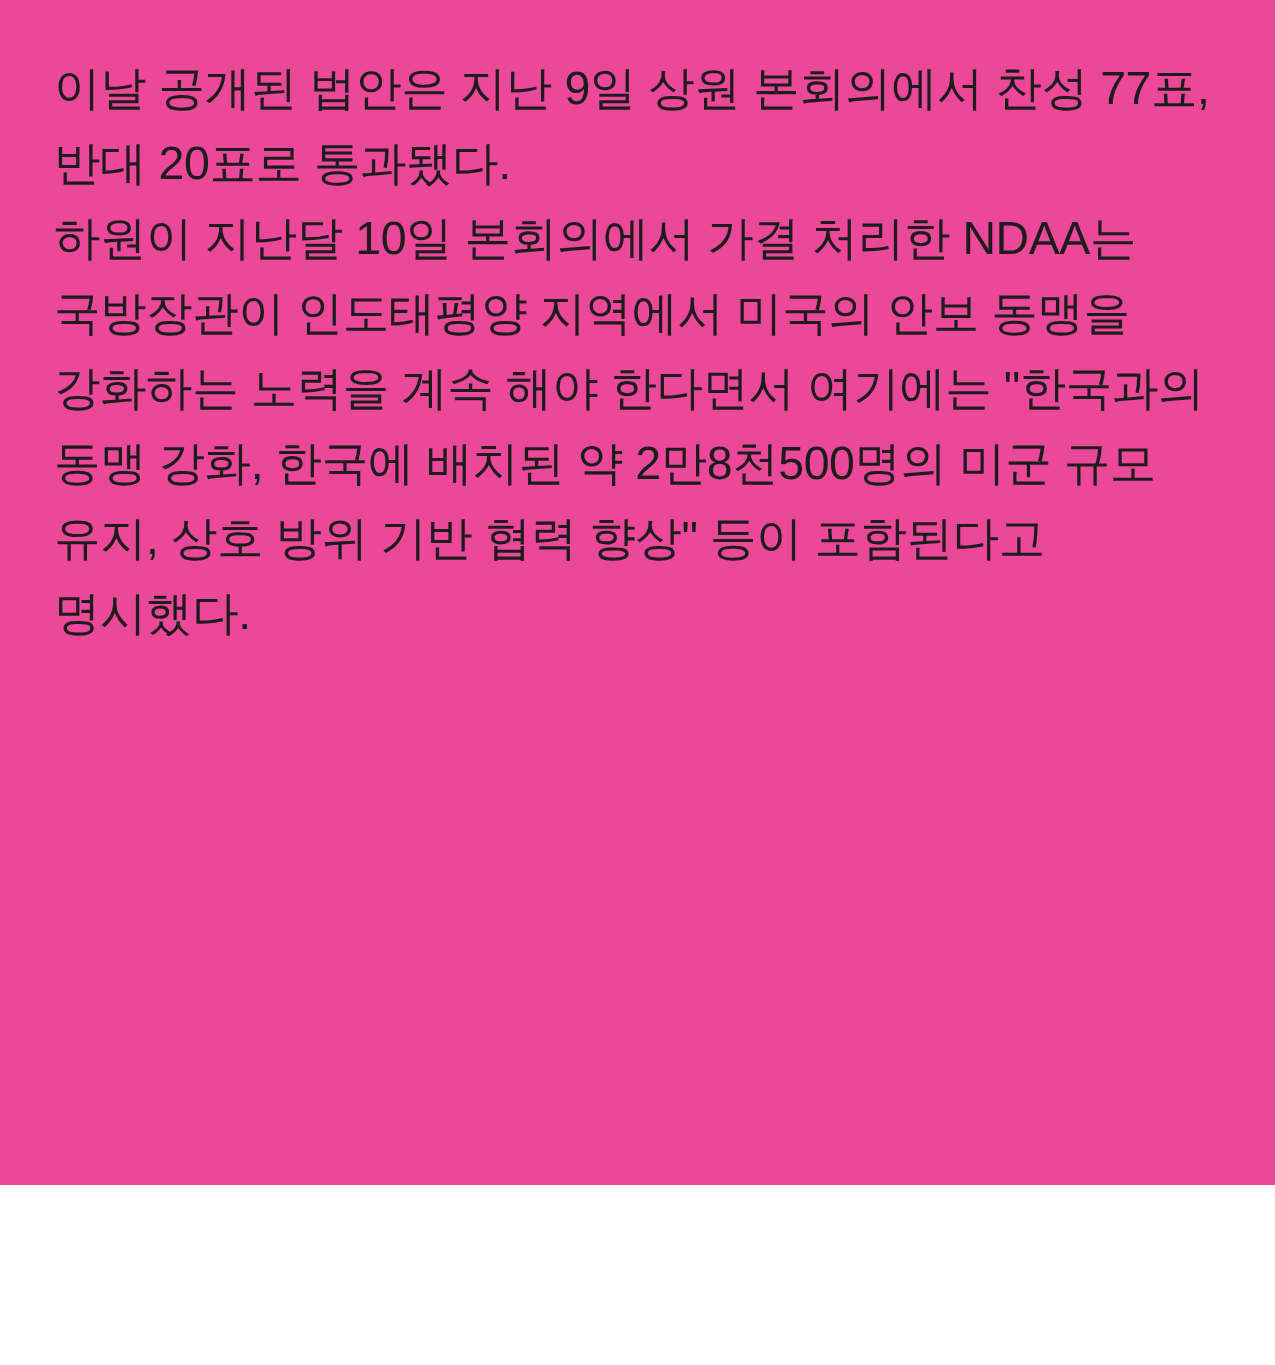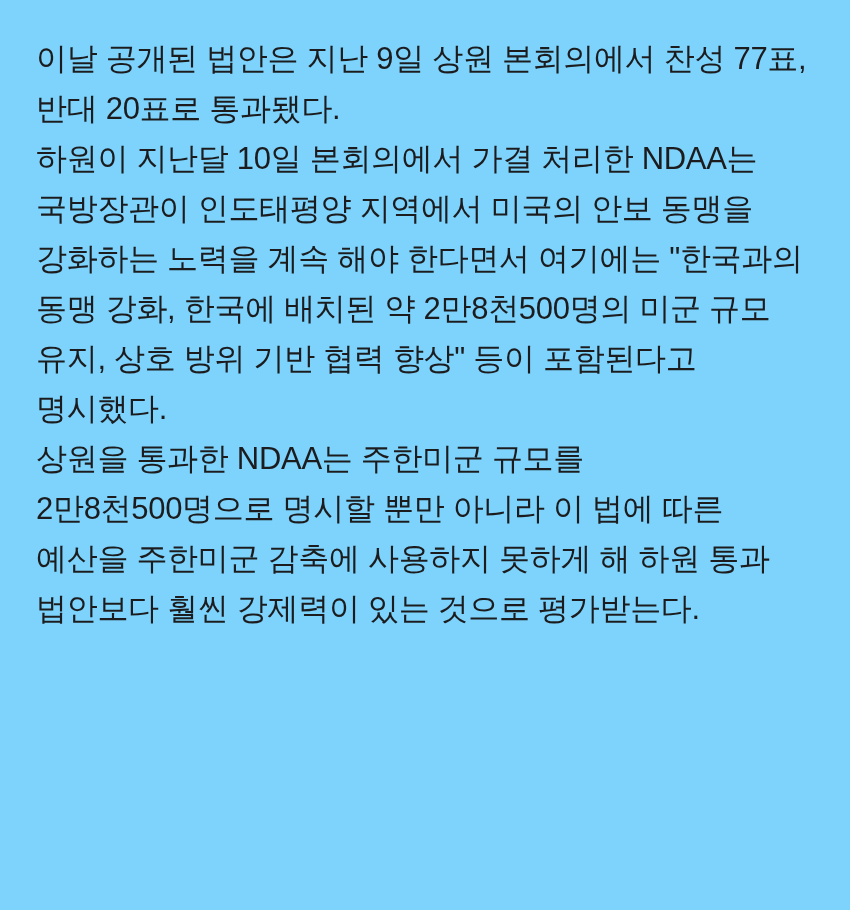--- a/index.html
+++ b/index.html
@@ -9,37 +9,36 @@
   body {
     width: 850px;
     height: 910px;
     background: #ffffff;
     font-family: "Liberation Sans", "DejaVu Sans", sans-serif;
     overflow: hidden;
   }
   .article {
     box-sizing: border-box;
     width: 850px;
-    height: 910px;
+    height: 790px;
     padding: 34px 40px 0 36px;
-    background: #7dd3fc;
+    background: #ec4899;
   }
   .para {
     color: #1c1c1e;
     font-size: 31px;
     line-height: 50px;
     letter-spacing: -0.3px;
     font-weight: 400;
     word-break: keep-all;
     white-space: pre-wrap;
     margin: 0;
   }
   .para + .para {
   }
 </style>
 </head>
 <body>
 
 <div class="article">
   <p class="para">이날 공개된 법안은 지난 9일 상원 본회의에서 찬성 77표, 반대 20표로 통과됐다.</p>
   <p class="para">하원이 지난달 10일 본회의에서 가결 처리한 NDAA는 국방장관이 인도태평양 지역에서 미국의 안보 동맹을 강화하는 노력을 계속 해야 한다면서 여기에는 "한국과의 동맹 강화, 한국에 배치된 약 2만8천500명의 미군 규모 유지, 상호 방위 기반 협력 향상" 등이 포함된다고 명시했다.</p>
-  <p class="para">상원을 통과한 NDAA는 주한미군 규모를 2만8천500명으로 명시할 뿐만 아니라 이 법에 따른 예산을 주한미군 감축에 사용하지 못하게 해 하원 통과 법안보다 훨씬 강제력이 있는 것으로 평가받는다.</p>
 </div>
 
 </body></html>

